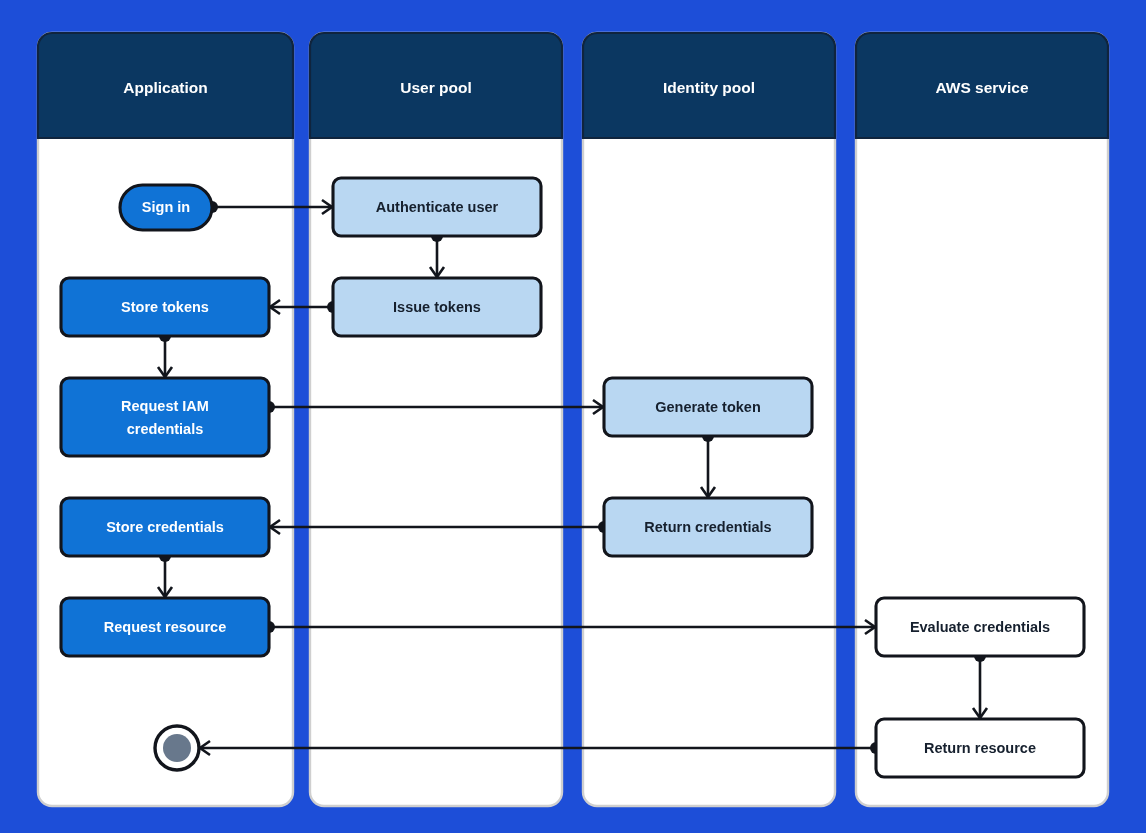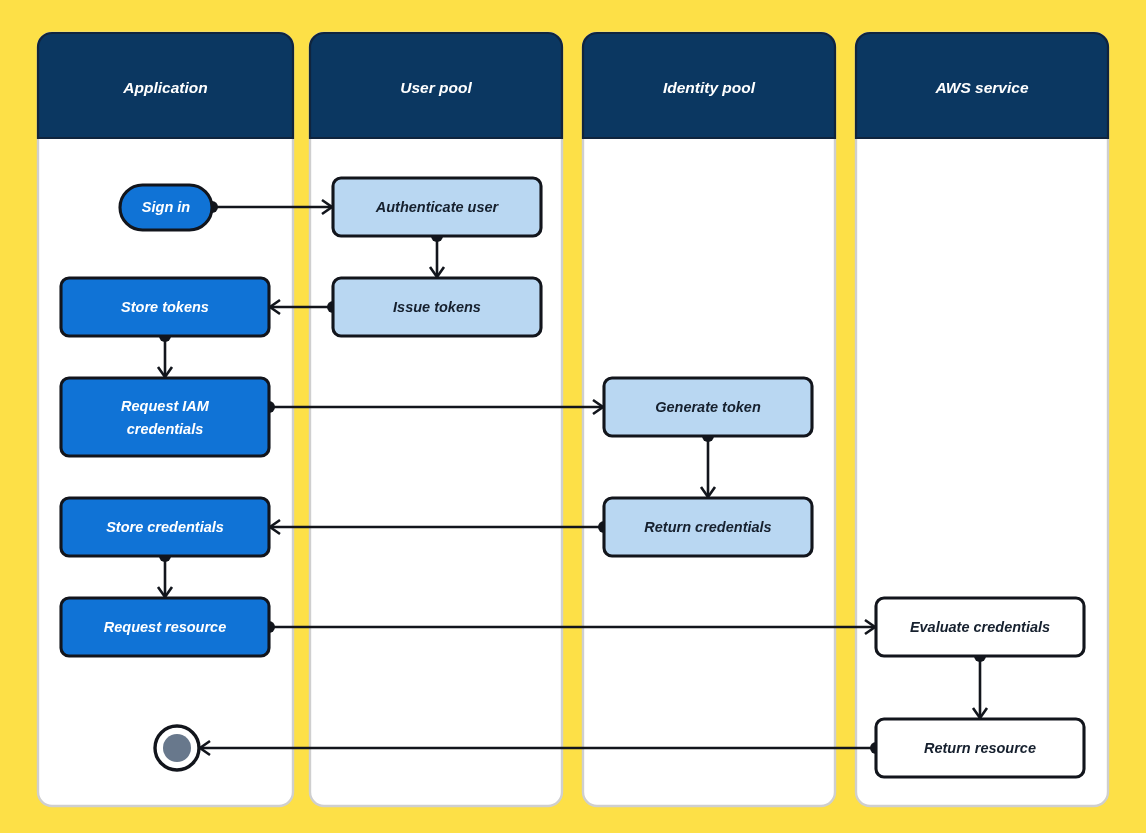--- a/index.html
+++ b/index.html
@@ -11,22 +11,21 @@
   body {
     font-family: "Liberation Sans", sans-serif;
     width: 1146px;
     height: 833px;
     overflow: hidden;
   }
   #diagram-root {
     position: relative;
     width: 1146px;
     height: 833px;
-    background: #fde047;
-    font-style: italic;
+    background: #1d4ed8;
   }
   svg#flow {
     display: block;
     width: 1146px;
     height: 833px;
   }
   .lane-body {
     fill: #ffffff;
     stroke: #cfcfcf;
     stroke-width: 2.4;

